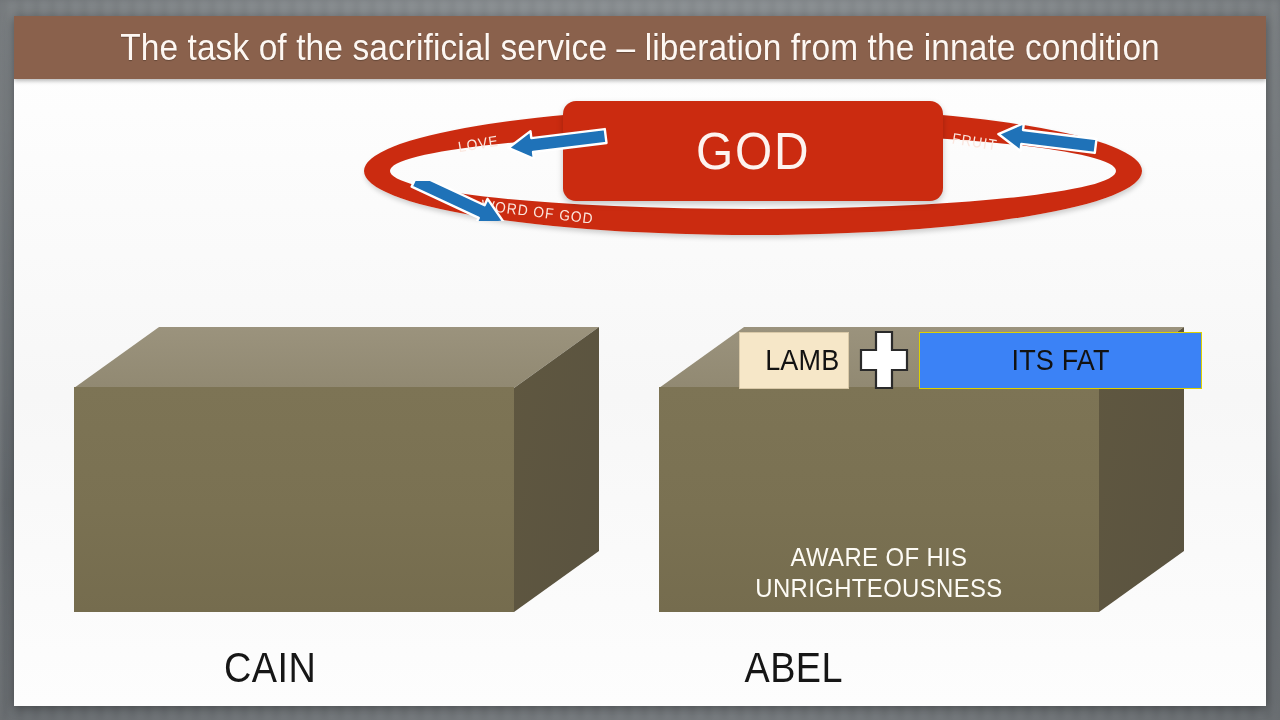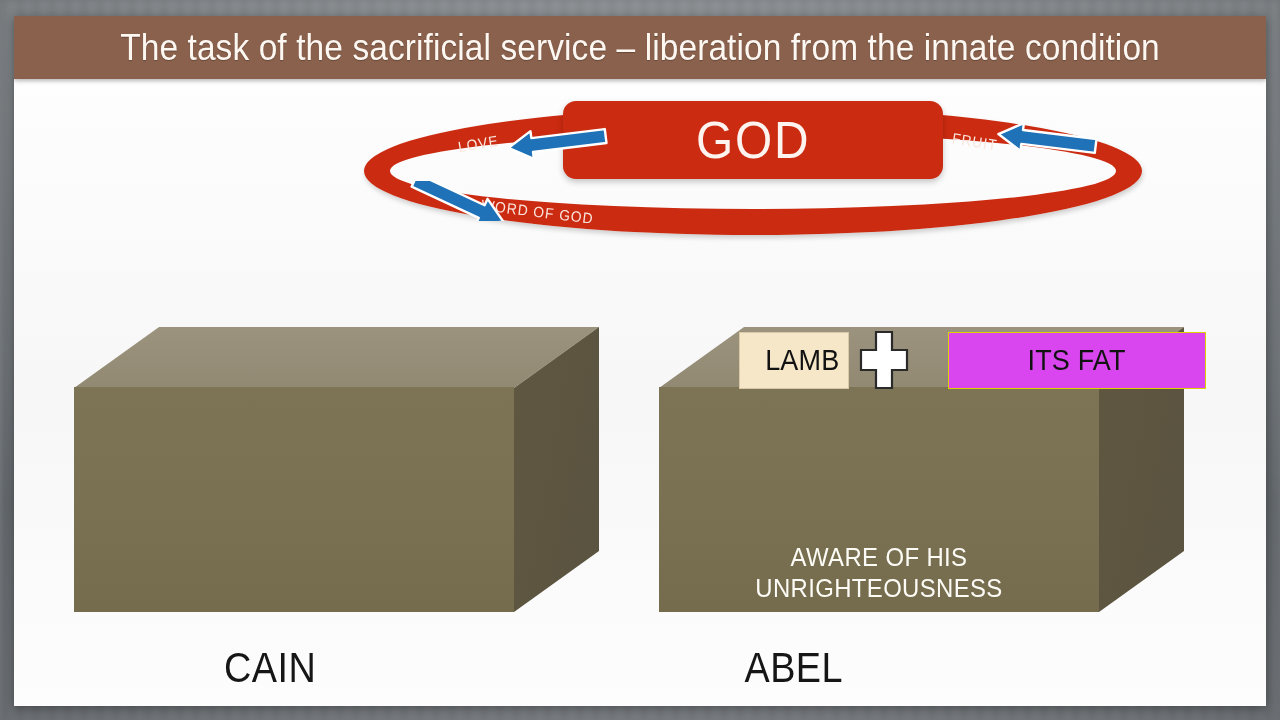--- a/index.html
+++ b/index.html
@@ -113,21 +113,21 @@
     border-radius: 50%;
     box-sizing: border-box;
     box-shadow: 1px 3px 5px rgba(0,0,0,0.18);
   }
 
   #god-banner {
     position: absolute;
     left: 199px;
     top: 0px;
     width: 380px;
-    height: 78px;
+    height: 100px;
     background: #cb2b10;
     border-radius: 13px;
     display: flex;
     align-items: center;
     justify-content: center;
     box-shadow: 0 3px 6px rgba(0,0,0,0.22);
     z-index: 3;
   }
   #god-label {
     color: #fdf3ef;
@@ -236,26 +236,25 @@
     font-size: 30px;
     letter-spacing: 0.2px;
     transform: scaleX(0.9);
   }
   #plus-icon {
     width: 50px; height: 60px;
     margin: 0 10px;
     position: relative;
   }
   #fat-box {
-    width: 258px; height: 57px;
-    background: #d946ef;
+    width: 283px; height: 57px;
+    background: #3b82f6;
     display: flex; align-items: center; justify-content: center;
     border: 1px solid #ded100;
     box-sizing: border-box;
-    margin-left: 29px;
   }
   #fat-label {
     color: #121212;
     font-family: "Liberation Sans", sans-serif;
     font-size: 30px;
     letter-spacing: 0.2px;
     transform: scaleX(0.9);
   }
 
   

